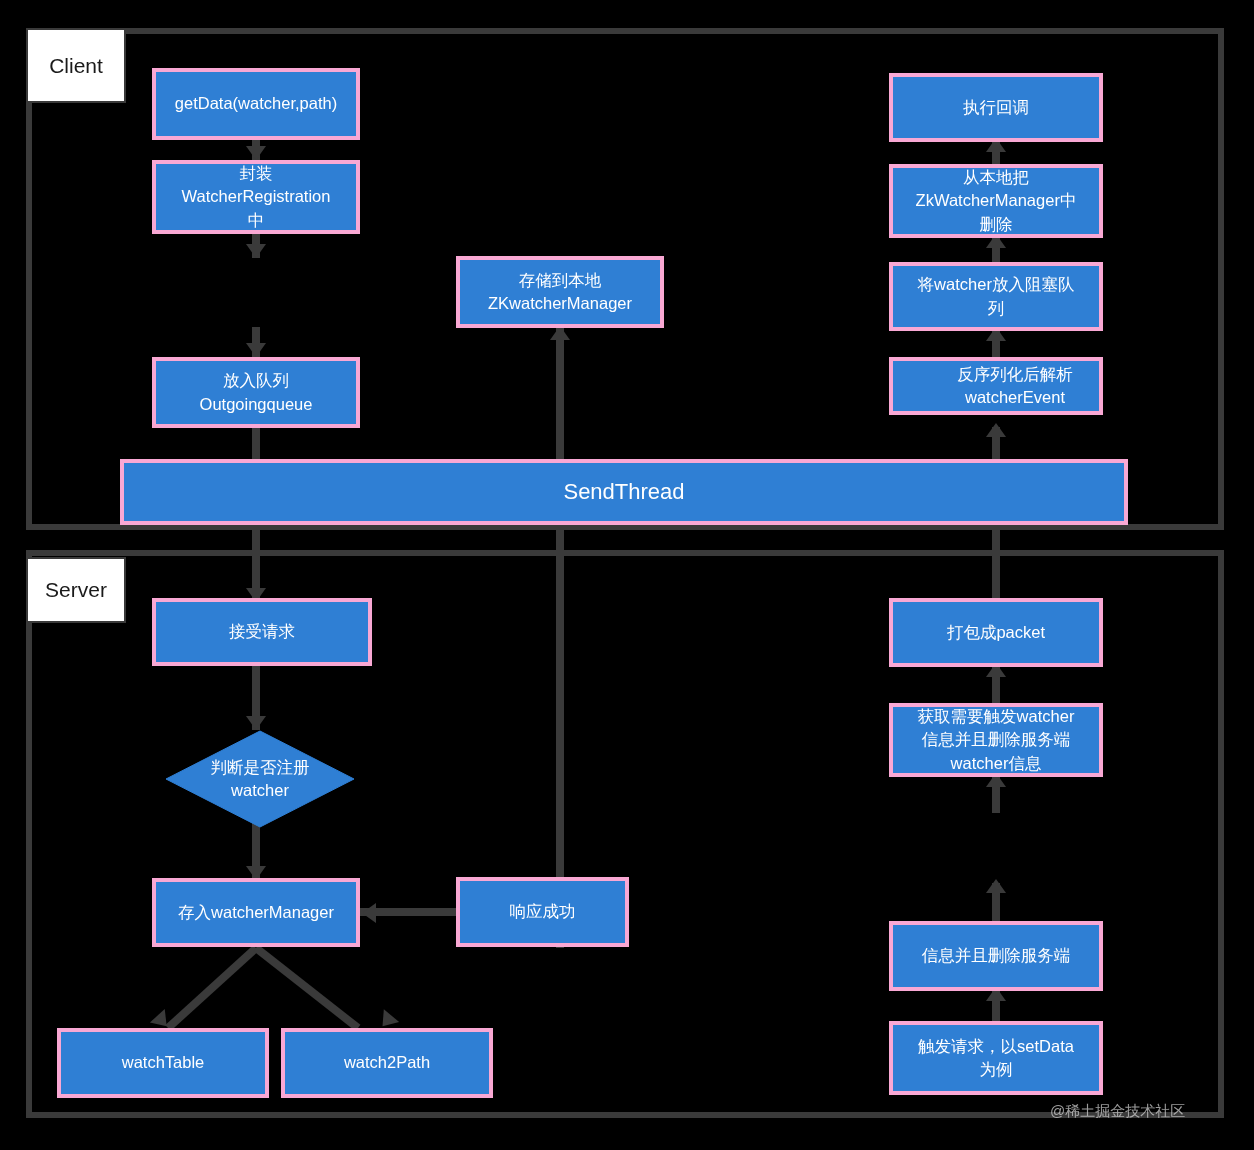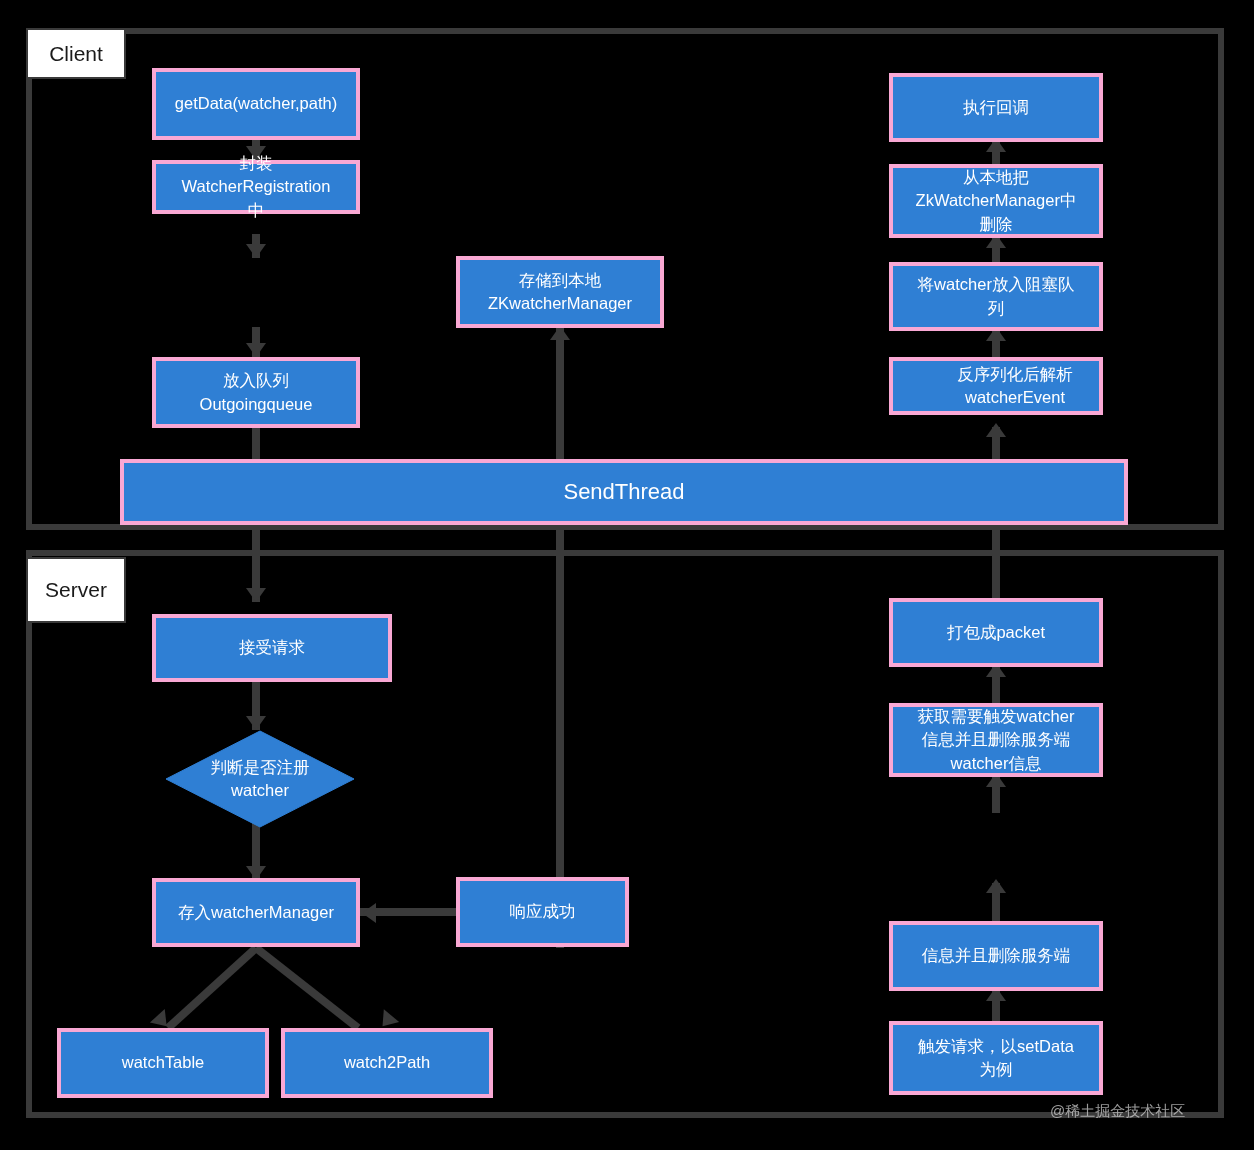--- a/index.html
+++ b/index.html
@@ -127,21 +127,21 @@
   }
 </style>
 </head>
 <body>
 
 <div id="canvas">
 
   <div class="frame" style="left:26px; top:28px; width:1198px; height:502px;"></div>
   <div class="frame" style="left:26px; top:550px; width:1198px; height:568px;"></div>
 
-  <div class="label-tab" style="left:26px; top:28px; width:100px; height:51px;">
+  <div class="label-tab" style="left:26px; top:28px; width:100px; height:75px;">
     <span>Client</span>
   </div>
   <div class="label-tab" style="left:26px; top:557px; width:100px; height:66px;">
     <span>Server</span>
   </div>
 
   <div class="conn v" style="left:252px; top:140px; height:20px;"></div>
   <div class="arrow down" style="left:246px; top:146px;"></div>
 
   <div class="conn v" style="left:252px; top:234px; height:24px;"></div>
@@ -166,21 +166,21 @@
   <div class="conn v" style="left:992px; top:331px; height:26px;"></div>
   <div class="arrow up" style="left:986px; top:327px;"></div>
 
   <div class="conn v" style="left:992px; top:427px; height:42px;"></div>
   <div class="arrow up" style="left:986px; top:423px;"></div>
 
   <div class="conn v" style="left:992px; top:516px; height:86px;"></div>
 
   <div class="node" style="left:152px; top:68px; width:208px; height:72px;">getData(watcher,path)</div>
 
-  <div class="node" style="left:152px; top:160px; width:208px; height:54px;">封装
+  <div class="node" style="left:152px; top:160px; width:208px; height:74px;">封装
 WatcherRegistration
 中</div>
 
 
   <div class="node" style="left:152px; top:357px; width:208px; height:71px;">放入队列
 Outgoingqueue</div>
 
   <div class="node" style="left:456px; top:256px; width:208px; height:72px;">存储到本地
 ZKwatcherManager</div>
 
@@ -191,21 +191,21 @@
   <div class="node" style="left:889px; top:164px; width:214px; height:74px;">从本地把
 ZkWatcherManager中
 删除</div>
 
   <div class="node" style="left:889px; top:262px; width:214px; height:69px;">将watcher放入阻塞队
 列</div>
 
   <div class="node" style="left:889px; top:357px; width:214px; height:58px;padding-left:44px;">反序列化后解析
 watcherEvent</div>
 
-  <div class="node" style="left:152px; top:598px; width:240px; height:68px;margin-top:16px;">接受请求</div>
+  <div class="node" style="left:152px; top:598px; width:220px; height:68px;">接受请求</div>
 
   <div class="conn v" style="left:252px; top:666px; height:64px;"></div>
   <div class="arrow down" style="left:246px; top:716px;"></div>
 
   <div class="diamond-wrap" style="left:165px; top:730px; width:190px; height:98px;">
     <svg viewBox="0 0 190 98" preserveAspectRatio="none">
       <polygon points="95,1 189,49 95,97 1,49" fill="#2f7fd4" stroke="#2f7fd4" stroke-width="1"></polygon>
     </svg>
     <div class="diamond-label">判断是否注册
 watcher</div>

